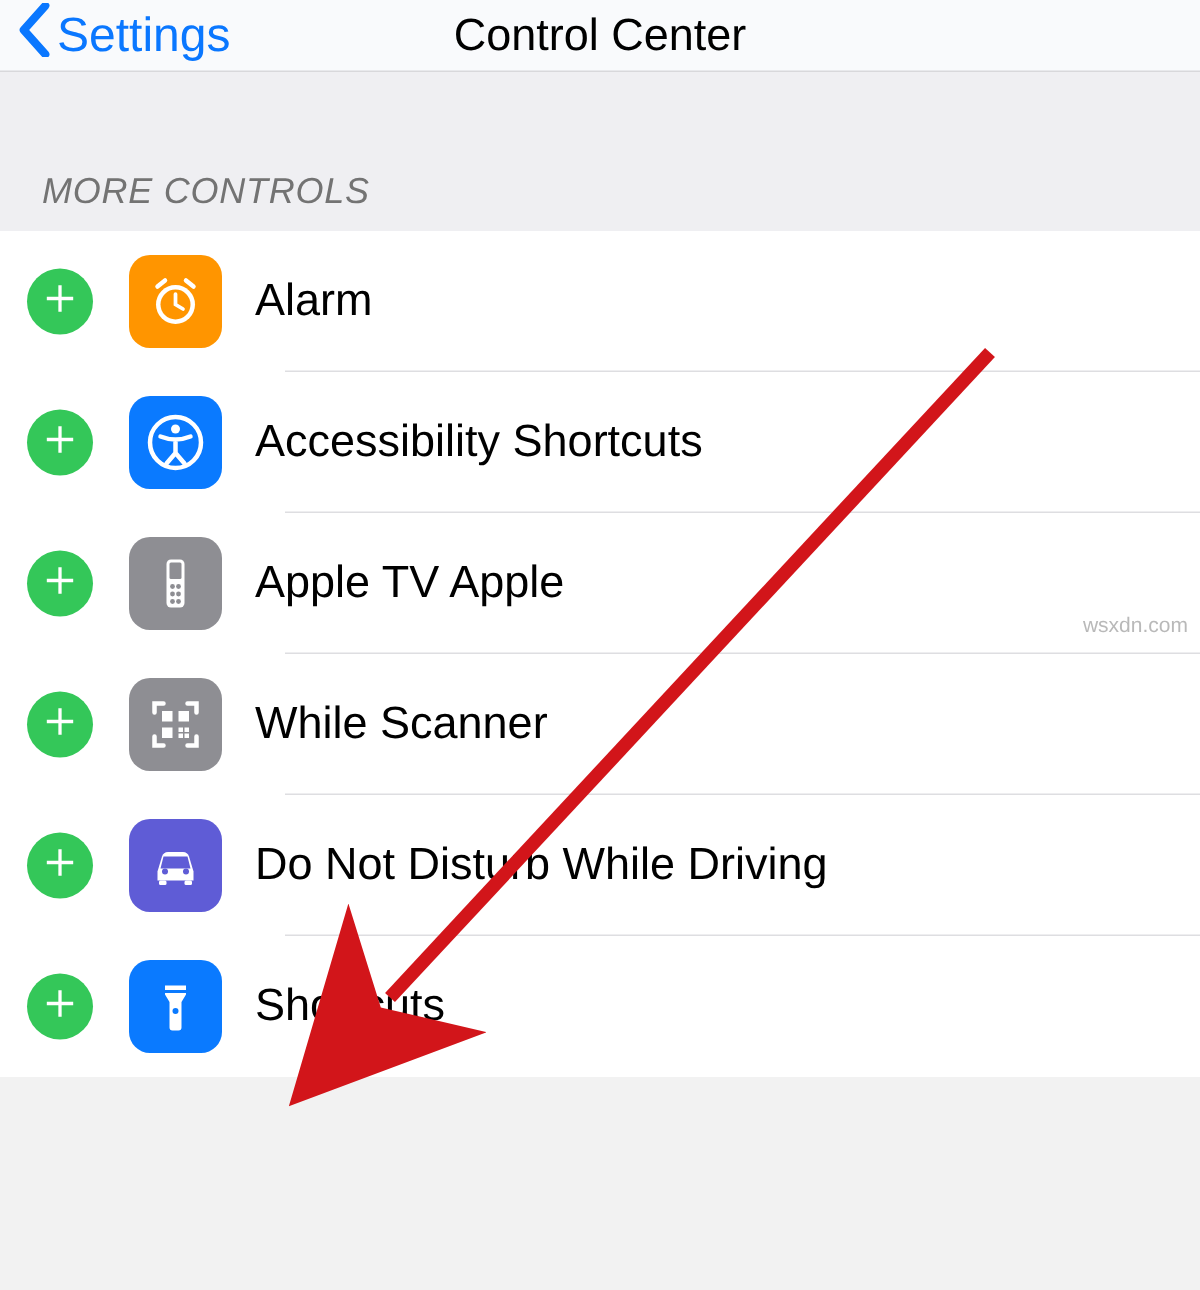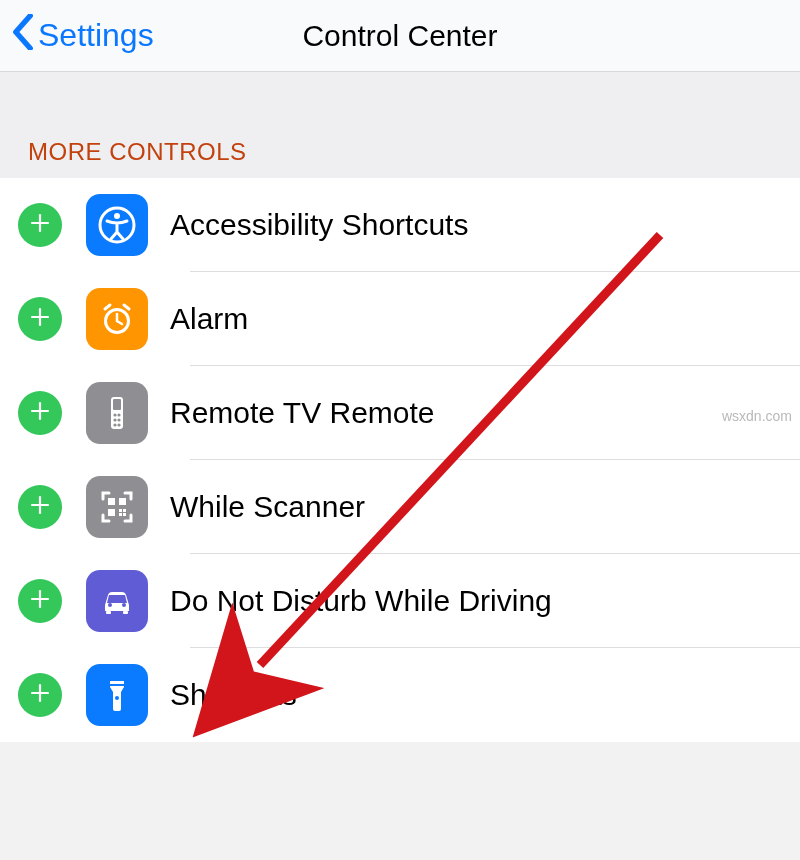--- a/index.html
+++ b/index.html
@@ -5,21 +5,21 @@
   * { box-sizing: border-box; margin: 0; padding: 0; }
   html, body {
     width: 800px; height: 860px;
     font-family: -apple-system, "Helvetica Neue", Helvetica, Arial, sans-serif;
     background: #f2f2f2;
     overflow: hidden;
     position: relative;
   }
   .navbar {
     display: flex; align-items: center;
-    height: 72px;
+    height: 48px;
     background: #f9fafc;
     border-bottom: 1px solid #d8d8db;
     position: relative;
   }
   .back {
     display: flex; align-items: center;
     color: #0a77ff;
     font-size: 32px;
     padding-left: 12px;
     gap: 4px;
@@ -30,25 +30,26 @@
   .title {
     position: absolute; left: 0; right: 0;
     text-align: center;
     font-size: 30px;
     font-weight: 400;
     color: #000;
     pointer-events: none;
   }
   .section-spacer { height: 28px; background: #efeff2; }
   .section-header {
-    color: #c2410c;
+    color: #737373;
     font-size: 24px;
     letter-spacing: 0.5px;
     padding: 38px 28px 12px 28px;
     background: #efeff2;
+    font-style: italic;
   }
   .list { background: #fff; }
   .row {
     display: flex; align-items: center;
     height: 94px;
     padding: 0 18px;
     position: relative;
   }
   .row::after {
     content: "";
@@ -120,66 +121,66 @@
 <div class="section-header">MORE CONTROLS</div>
 
 <div class="list">
 
   <div class="row">
     <div class="add-btn">
       <span><svg viewBox="0 0 20 20">
             <path d="M9 2h2v16H9zM2 9h16v2H2z"></path>
           </svg></span>
     </div>
-    <div class="app-icon bg-blue">
-      <svg viewBox="0 0 40 40">
-          <circle cx="20" cy="20" r="17" fill="none" stroke="#fff" stroke-width="3"></circle>
-          <circle cx="20" cy="11" r="3" fill="#fff"></circle>
-          <path d="M10 16 Q20 20 30 16 M20 18 V27 M20 27 L14 34 M20 27 L26 34" stroke="#fff" stroke-width="3" fill="none" stroke-linecap="round"></path>
-        </svg>
-    </div>
-    <div class="row-label">Accessibility Shortcuts</div>
-  </div>
-
-  <div class="row">
-    <div class="add-btn">
-      <span><svg viewBox="0 0 20 20">
-            <path d="M9 2h2v16H9zM2 9h16v2H2z"></path>
-          </svg></span>
-    </div>
     <div class="app-icon bg-orange">
       <svg viewBox="0 0 40 40">
           <circle cx="20" cy="22" r="13" fill="#fff"></circle>
           <circle cx="20" cy="22" r="10" fill="#ff9500"></circle>
           <path d="M20 15 V22 L25 25" stroke="#fff" stroke-width="2.5" fill="none" stroke-linecap="round"></path>
           <path d="M8 10 L13 6 M32 10 L27 6" stroke="#fff" stroke-width="3" stroke-linecap="round"></path>
         </svg>
     </div>
     <div class="row-label">Alarm</div>
+  </div>
+
+  <div class="row">
+    <div class="add-btn">
+      <span><svg viewBox="0 0 20 20">
+            <path d="M9 2h2v16H9zM2 9h16v2H2z"></path>
+          </svg></span>
+    </div>
+    <div class="app-icon bg-blue">
+      <svg viewBox="0 0 40 40">
+          <circle cx="20" cy="20" r="17" fill="none" stroke="#fff" stroke-width="3"></circle>
+          <circle cx="20" cy="11" r="3" fill="#fff"></circle>
+          <path d="M10 16 Q20 20 30 16 M20 18 V27 M20 27 L14 34 M20 27 L26 34" stroke="#fff" stroke-width="3" fill="none" stroke-linecap="round"></path>
+        </svg>
+    </div>
+    <div class="row-label">Accessibility Shortcuts</div>
   </div>
 
   <div class="row">
     <div class="add-btn">
       <span><svg viewBox="0 0 20 20">
             <path d="M9 2h2v16H9zM2 9h16v2H2z"></path>
           </svg></span>
     </div>
     <div class="app-icon bg-gray">
       <svg viewBox="0 0 40 40">
           <rect x="14" y="4" width="12" height="32" rx="3" fill="#fff"></rect>
           <rect x="16" y="6" width="8" height="11" rx="1" fill="#8e8e93"></rect>
           <circle cx="18" cy="22" r="1.6" fill="#8e8e93"></circle>
           <circle cx="22" cy="22" r="1.6" fill="#8e8e93"></circle>
           <circle cx="18" cy="27" r="1.6" fill="#8e8e93"></circle>
           <circle cx="22" cy="27" r="1.6" fill="#8e8e93"></circle>
           <circle cx="18" cy="32" r="1.6" fill="#8e8e93"></circle>
           <circle cx="22" cy="32" r="1.6" fill="#8e8e93"></circle>
         </svg>
     </div>
-    <div class="row-label">Remote TV Remote</div>
+    <div class="row-label">Apple TV Apple</div>
   </div>
 
   <div class="row">
     <div class="add-btn">
       <span><svg viewBox="0 0 20 20">
             <path d="M9 2h2v16H9zM2 9h16v2H2z"></path>
           </svg></span>
     </div>
     <div class="app-icon bg-gray">
       <svg viewBox="0 0 40 40">

